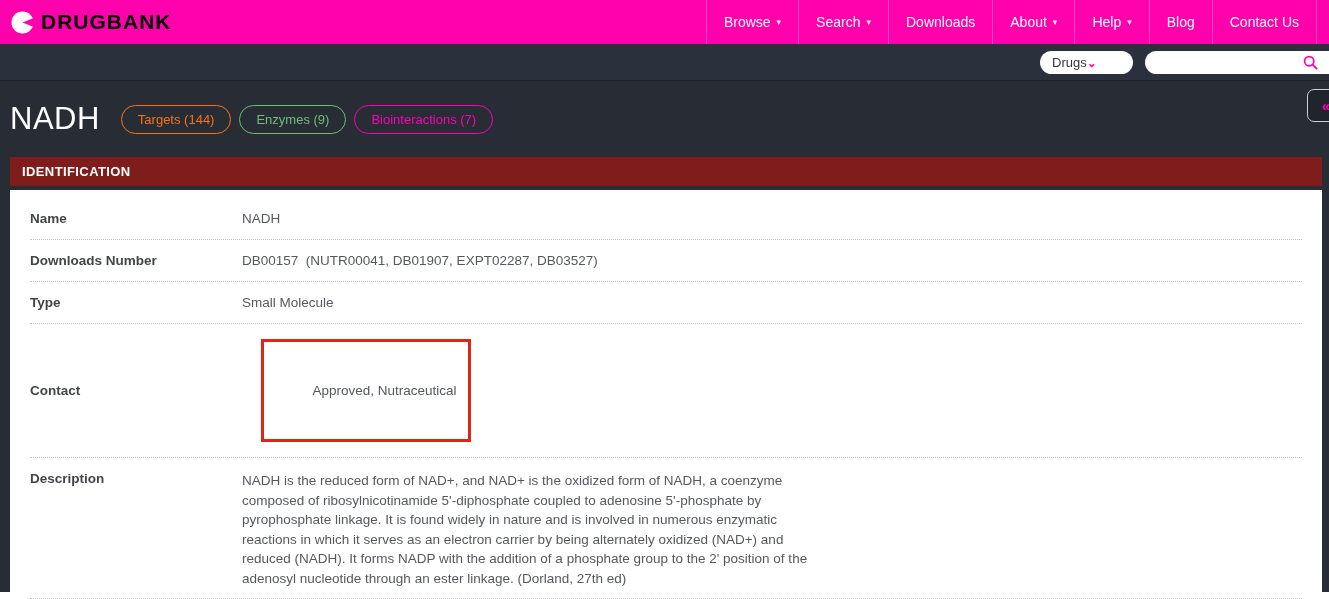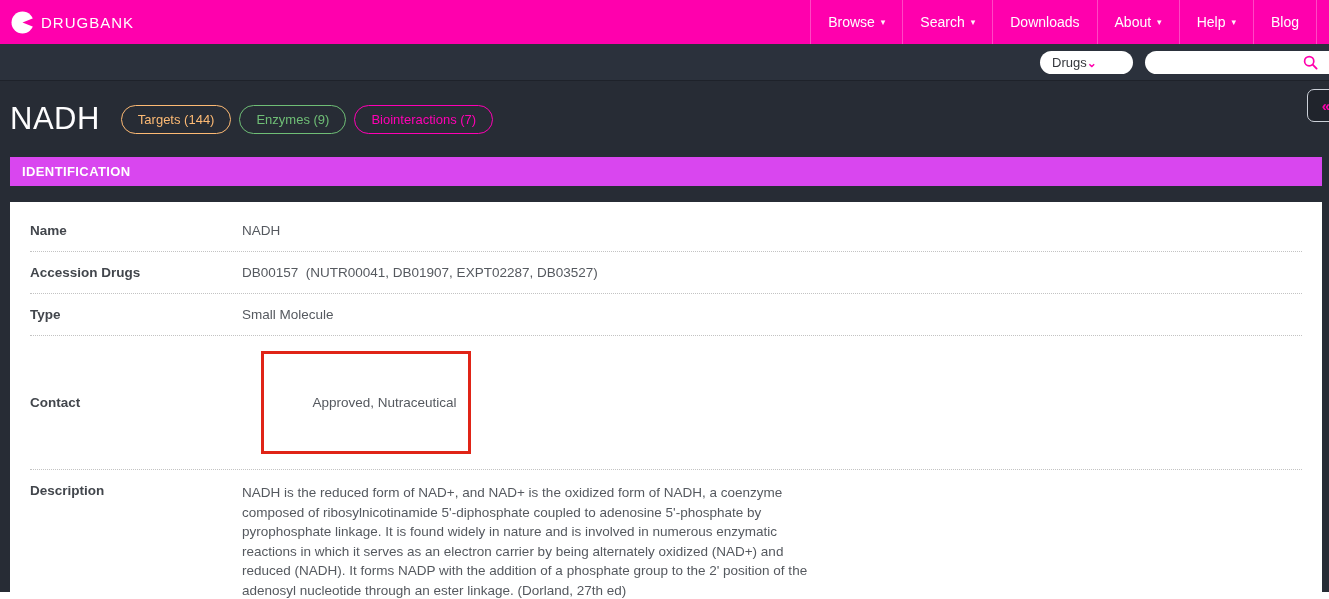--- a/index.html
+++ b/index.html
@@ -3,21 +3,21 @@
 <meta charset="utf-8">
 <style>
   * { margin:0; padding:0; box-sizing:border-box; }
   html,body { width:1329px; height:599px; overflow:hidden; background:#fff;
     font-family:"Liberation Sans", sans-serif; }
 
   
   .navbar { height:44px; background:#ff00ad; display:flex; align-items:stretch;
     justify-content:space-between; padding-left:10px; }
   .logo { display:flex; align-items:center; gap:6px; }
-  .logo-text { color:#ffffff; font-size:15px; font-weight:400; letter-spacing:1px; }
+  .logo-text { color:#000000; font-size:21px; font-weight:700; letter-spacing:1px; }
   .nav-list { display:flex; align-items:stretch;padding-left:32px; }
   .nav-item { display:flex; align-items:center; padding:0 17px; color:#fff;
     font-size:14px; border-left:1px solid rgba(255,255,255,.28); cursor:pointer;
     white-space:nowrap; }
   .nav-item:last-child { border-right:1px solid rgba(255,255,255,.28); margin-right:12px; }
   .caret { font-size:9px; margin-left:6px; opacity:.95; }
 
   
   .subbar { height:36px; background:#2b313c; position:relative; overflow:hidden; }
   .cat-select { position:absolute; left:1040px; top:7px; width:93px; height:23px;
@@ -38,21 +38,21 @@
   .hero { margin:0 7px 0 10px; height:76px; display:flex; align-items:center;
     position:relative; }
   .page-title { color:#fdfdfe; font-size:31px; font-weight:400; letter-spacing:.5px; }
   .pill-row { display:flex; gap:8px; margin-left:21px; }
   .pill { border:1px solid currentColor; border-radius:15px; padding:6px 16px;
     font-size:13px; background:transparent; cursor:pointer; white-space:nowrap; }
   .collapse-btn { position:absolute; top:8px; right:-23px; width:38px; height:33px;
     background:#20242c; border:1px solid #ccd1d9; border-radius:7px; color:#ff00ad;
     font-size:15px; font-weight:700; text-align:center; line-height:31px; cursor:pointer; }
 
-  .section-bar { margin:0 7px 16px 10px; height:29px; background:#d946ef; color:#fff;
+  .section-bar { margin:0 7px 4px 10px; height:29px; background:#7f1d1d; color:#fff;
     font-size:13px; font-weight:700; letter-spacing:.4px; line-height:29px;
     padding-left:12px; }
 
   
   .panel { margin:0 7px 0 10px; background:#fff; height:406px; padding:8px 20px 0; }
   .row { display:flex; align-items:center; border-bottom:1px dotted #c3c3c3;
     padding:13px 0; font-size:13.5px; }
   .row-desc { align-items:flex-start; padding:13px 0 10px; }
   .row-structure { border-bottom:none; align-items:flex-start; }
   .field-label { flex:0 0 212px; font-weight:700; color:#42464c; }
@@ -91,20 +91,23 @@
       <span>About</span>
       <span class="caret">▾</span>
     </div>
     <div class="nav-item">
       <span>Help</span>
       <span class="caret">▾</span>
     </div>
     <div class="nav-item">
       <span>Blog</span>
     </div>
+    <div class="nav-item">
+      <span>Contact Us</span>
+    </div>
   </div>
 </div>
 
 <div class="subbar">
   <div class="cat-select">
     <span>Drugs</span>
     <span class="cat-chevron">⌄</span>
   </div>
   <div class="search-wrap">
     <input type="text" value="" style="">
@@ -115,38 +118,38 @@
       </svg>
     </span>
   </div>
 </div>
 
 <div class="main-dark">
 
   <div class="hero">
     <div class="page-title">NADH</div>
     <div class="pill-row">
-      <div class="pill" style="color: #fdba74;">Targets (144)</div>
+      <div class="pill" style="color: #f97316;">Targets (144)</div>
       <div class="pill" style="color: rgb(111, 190, 118); text-align: right;">Enzymes (9)</div>
       <div class="pill" style="color: rgb(255, 0, 180);">Biointeractions (7)</div>
     </div>
     <div class="collapse-btn">«</div>
   </div>
 
   <div class="section-bar">IDENTIFICATION</div>
 
   <div class="panel">
 
     <div class="row">
       <div class="field-label">Name</div>
       <div class="field-value">NADH</div>
     </div>
 
     <div class="row">
-      <div class="field-label">Accession Drugs</div>
+      <div class="field-label">Downloads Number</div>
       <div class="field-value">DB00157  (NUTR00041, DB01907, EXPT02287, DB03527)</div>
     </div>
 
     <div class="row">
       <div class="field-label">Type</div>
       <div class="field-value">Small Molecule</div>
     </div>
 
     <div class="row">
       <div class="field-label">Contact</div>

